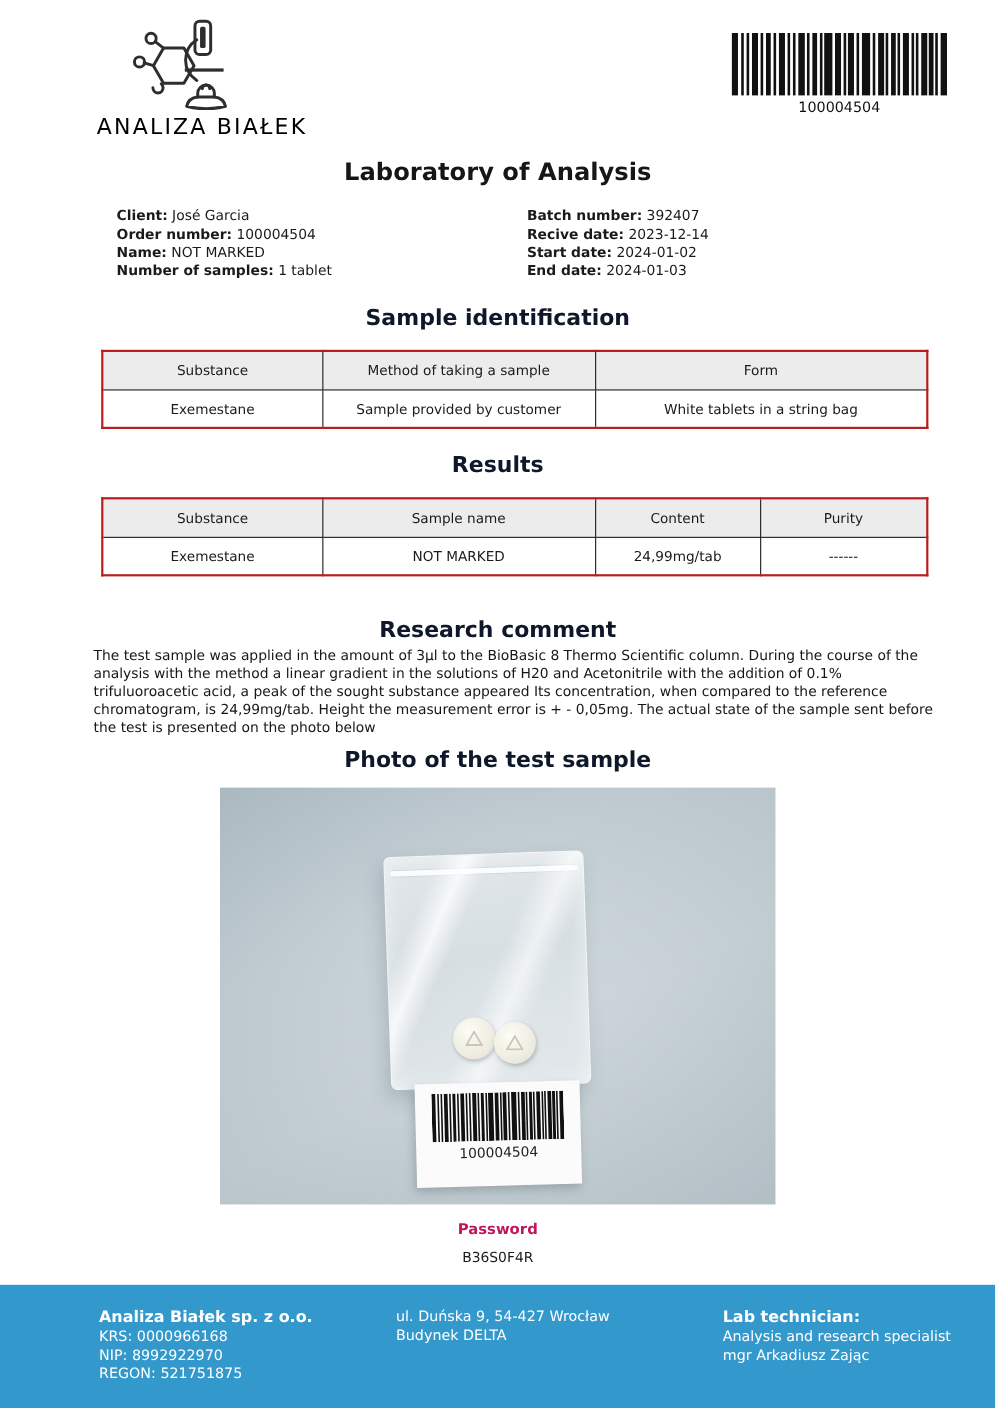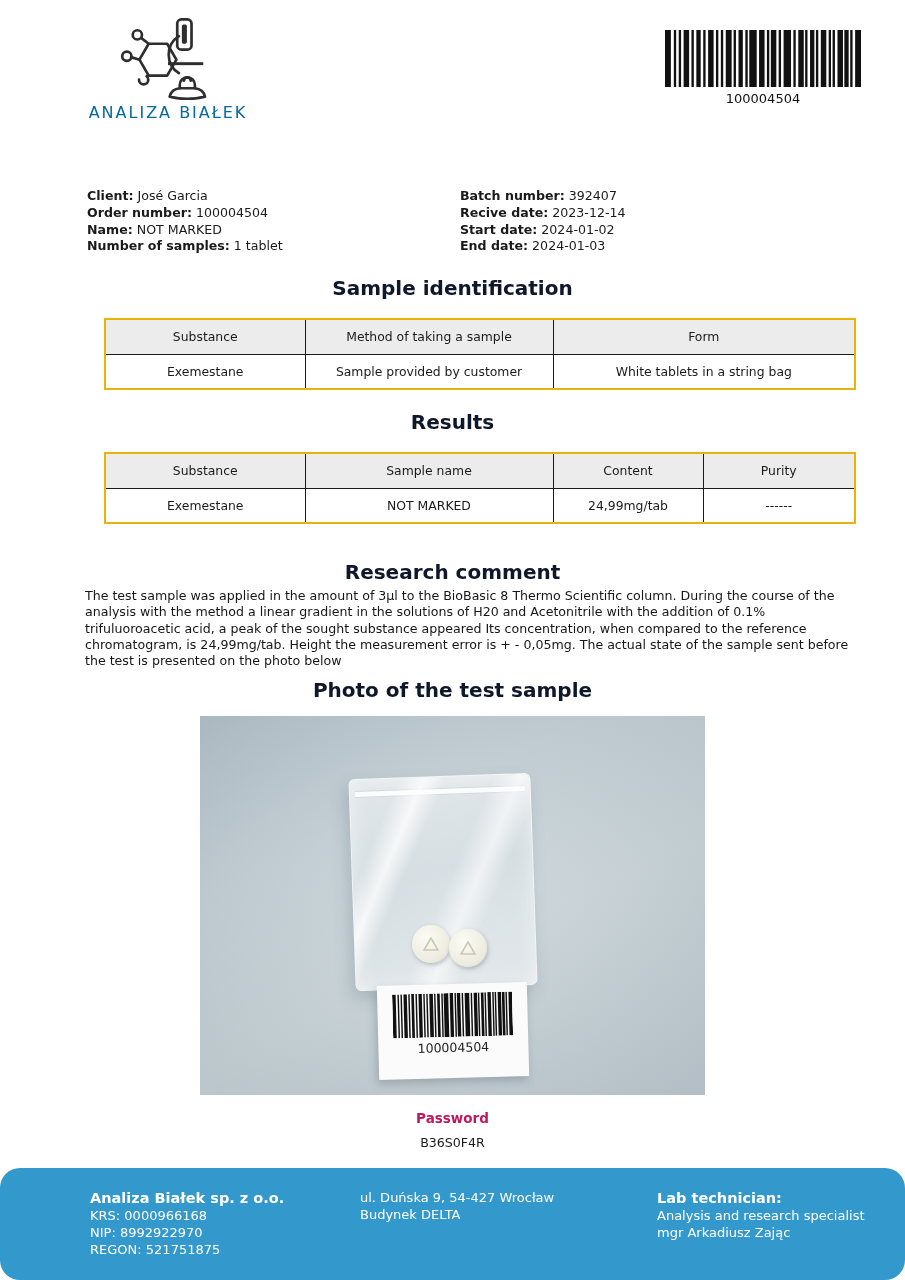--- a/index.html
+++ b/index.html
@@ -5,37 +5,37 @@
   * { box-sizing: border-box; }
   html,body { margin:0; padding:0; background:#ffffff; }
   .page {
     position:relative; width:905px; height:1280px; margin:0 auto;
     background:#ffffff; color:#1a1a1a; overflow:hidden;
     font-family:"DejaVu Sans","Liberation Sans",sans-serif;
   }
   
   .logo { position:absolute; left:88px; top:16px; width:160px; text-align:center; }
   .logo svg { display:block; margin:0 auto; }
-  .logo-text { margin-top:3px; font-size:16px; letter-spacing:2px; color:#0369a1; white-space:nowrap; }
+  .logo-text { margin-top:3px; font-size:20px; letter-spacing:2px; color:#000000; white-space:nowrap; }
   .barcode-top { position:absolute; left:665px; top:30px; width:196px; text-align:center; }
   .barcode-top svg { display:block; width:196px; height:57px; }
   .barcode-num { margin-top:4px; font-size:13px; color:#111; }
   
   .h1 { position:absolute; top:145px; left:0; right:0; text-align:center;
         font-size:22px; font-weight:bold; color:#161616; }
   .h2 { position:absolute; left:0; right:0; text-align:center;
         font-size:20px; font-weight:bold; color:#0f172a; }
   
-  .info { position:absolute; top:188px; left:73px; width:760px; display:flex;justify-content:flex-end; }
+  .info { position:absolute; top:188px; left:106px; width:760px; display:flex; }
   .info-col { width:373px; }
   .info-line { font-size:12.6px; line-height:16.8px; white-space:nowrap; }
   .info-line b { font-weight:bold; }
   
-  table.grid { position:absolute; left:104px; width:750px; border-collapse:collapse;
-               table-layout:fixed; border:2px solid #eab308; }
+  table.grid { position:absolute; left:92px; width:750px; border-collapse:collapse;
+               table-layout:fixed; border:2px solid #b91c1c; }
   table.grid th, table.grid td {
     border:1px solid #1a1a1a; height:35px; padding:0 4px; text-align:center;
     vertical-align:middle; font-size:12.4px; font-weight:normal; color:#1a1a1a;
   }
   table.grid thead th { background:#ececec; }
   
   .comment-text { position:absolute; top:588px; left:85px; width:772px;
                   font-size:12.6px; line-height:16.3px; color:#161616; }
   
   .photo { position:absolute; left:200px; top:716px; width:505px; height:379px;
@@ -61,21 +61,21 @@
                  box-shadow:-2px 4px 9px rgba(85,100,110,0.35);
                  display:flex; flex-direction:column; align-items:center; padding-top:9px; }
   .photo-label svg { width:120px; height:44px; }
   .photo-label .label-num { margin-top:3px; font-size:12.5px; color:#222; }
   
   .password { position:absolute; top:1110px; left:0; right:0; text-align:center; }
   .password .pw-label { font-size:13.5px; font-weight:bold; color:#be185d; }
   .password .pw-value { margin-top:9px; font-size:12.6px; color:#1a1a1a; }
   
   .footer { position:absolute; left:0; top:1168px; width:905px; height:112px;
-            color:#ffffff; display:flex; padding:21px 0 0 90px;border-radius:20px; }
+            color:#ffffff; display:flex; padding:21px 0 0 90px; }
   .f-col1 { width:270px; }
   .f-col2 { width:297px; }
   .f-col3 { width:240px; }
   .f-head { font-size:14.5px; font-weight:bold; line-height:18px; }
   .f-line { font-size:13px; line-height:17px; }
   .f-line b { font-weight:normal;margin-top:36px; }
 </style>
 </head>
 <body>
 
@@ -141,20 +141,21 @@
     <div class="logo-text">ANALIZA BIAŁEK</div>
   </div>
 
   <div class="barcode-top">
     <svg preserveAspectRatio="none" viewBox="0 0 100 40">
         <use href="#bc"></use>
       </svg>
     <div class="barcode-num">100004504</div>
   </div>
 
+  <div class="h1">Laboratory of Analysis</div>
 
   <div class="info">
     <div class="info-col">
       <div class="info-line"><b>Client:</b> <span>José Garcia</span></div>
       <div class="info-line"><b>Order number:</b> <span>100004504</span></div>
       <div class="info-line"><b>Name:</b> <span>NOT MARKED</span></div>
       <div class="info-line"><b>Number of samples:</b> <span>1 tablet</span></div>
     </div>
     <div class="info-col">
       <div class="info-line"><b>Batch number:</b> <span>392407</span></div>

